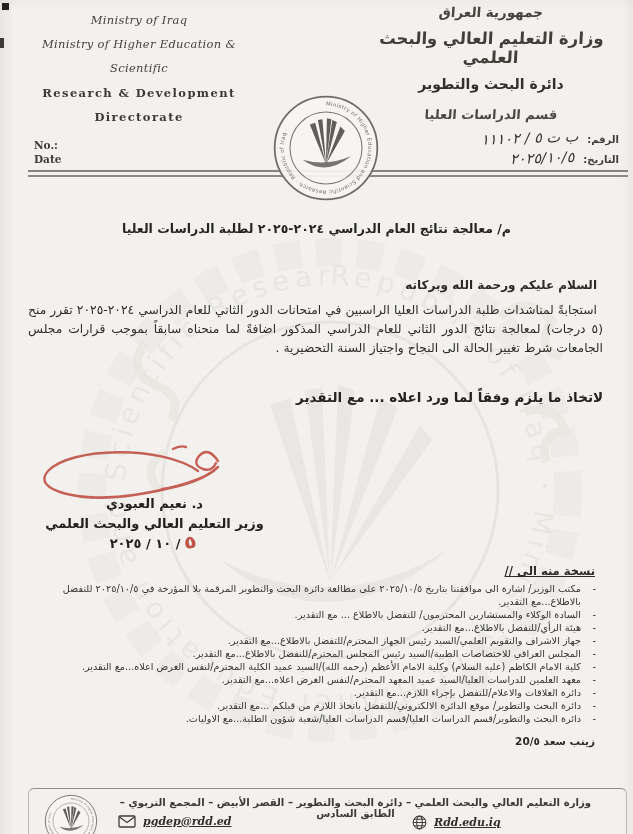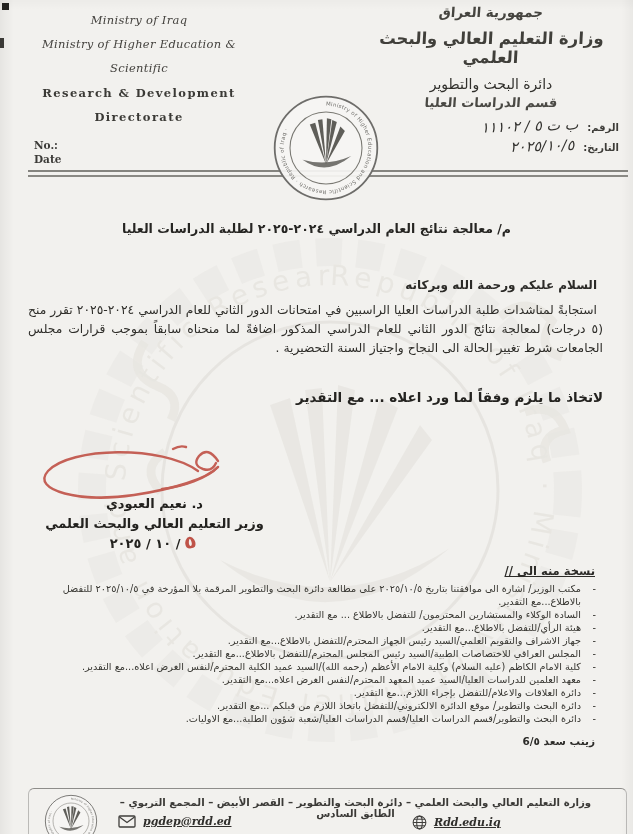--- a/index.html
+++ b/index.html
@@ -25,21 +25,21 @@
     font-family:"DejaVu Serif",serif;font-style:italic;font-size:11.5px;line-height:24px;
     color:#44423e;letter-spacing:.3px;z-index:3;}
   .en-head .dir-line{font-style:normal;font-weight:700;letter-spacing:1.4px;margin-top:1px;color:#3b3a36;}
   .no-date{position:absolute;left:34px;top:138px;font-family:"DejaVu Serif",serif;
     font-weight:700;font-size:10.5px;line-height:14px;color:#3c3b38;z-index:3;}
 
   
   .ar-head{position:absolute;right:8px;top:4px;width:268px;text-align:center;z-index:3;}
   .ar-cal1{font-size:13.5px;font-weight:700;color:#45443f;margin-bottom:9px;transform:skewX(-4deg);}
   .ar-cal2{font-size:16.5px;font-weight:700;color:#403f3a;margin-bottom:9px;transform:skewX(-3deg);}
-  .ar-b3{font-size:14px;font-weight:400;color:#31302c;margin-bottom:3px;}
+  .ar-b3{font-size:14px;font-weight:700;color:#31302c;margin-bottom:15px;}
   .ar-cal4{font-size:13px;font-weight:700;color:#4a4944;margin-bottom:7px;transform:skewX(-4deg);}
   .numrow{text-align:right;padding-right:6px;font-size:10px;color:#3d3c38;line-height:19px;}
   .numrow .lab{font-weight:700;}
   .numrow .hand{display:inline-block;font-size:14.5px;letter-spacing:2px;color:#33322f;
     transform:rotate(-2deg);margin-right:6px;font-style:italic;}
 
   .rule{position:absolute;left:28px;top:170px;width:600px;height:3px;
     border-top:2.5px solid #85847f;border-bottom:2.5px solid #8a8984;z-index:1;}
   .seal-top{position:absolute;left:272px;top:94px;z-index:2;}
 
@@ -238,21 +238,21 @@
       <div class="cc-item">
         <span class="dash">-</span>
         <span>دائرة البحث والتطوير/ موقع الدائرة الالكتروني/للتفضل باتخاذ اللازم من قبلكم ...مع التقدير.</span>
       </div>
 
       <div class="cc-item">
         <span class="dash">-</span>
         <span>دائرة البحث والتطوير/قسم الدراسات العليا/قسم الدراسات العليا/شعبة شؤون الطلبة...مع الاوليات.</span>
       </div>
     </div>
-  <div class="clerk" dir="rtl">زينب سعد 6/٥</div>
+  <div class="clerk" dir="rtl">زينب سعد 20/٥</div>
 
   <div class="footer-box"></div>
   <svg class="footer-seal" width="54" height="54">
       <use href="#seal"></use>
     </svg>
   <div class="footer-addr">وزارة التعليم العالي والبحث العلمي – دائرة البحث والتطوير – القصر الأبيض – المجمع التربوي – الطابق السادس</div>
 
   <div class="contact email">
     <svg width="18" height="13" viewBox="0 0 18 13">
       <rect x="1" y="1" width="16" height="11" rx="1" fill="none" stroke="#3f3e3b" stroke-width="1.3"></rect>

